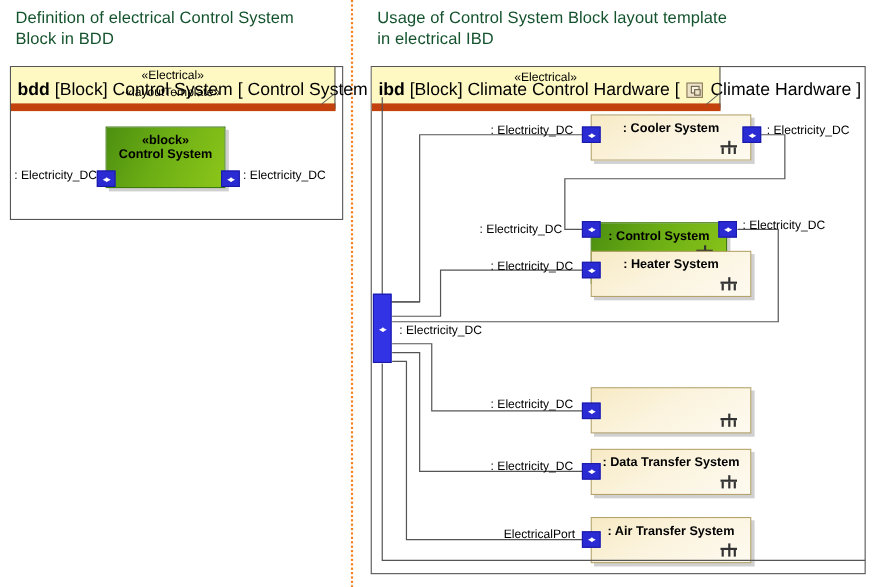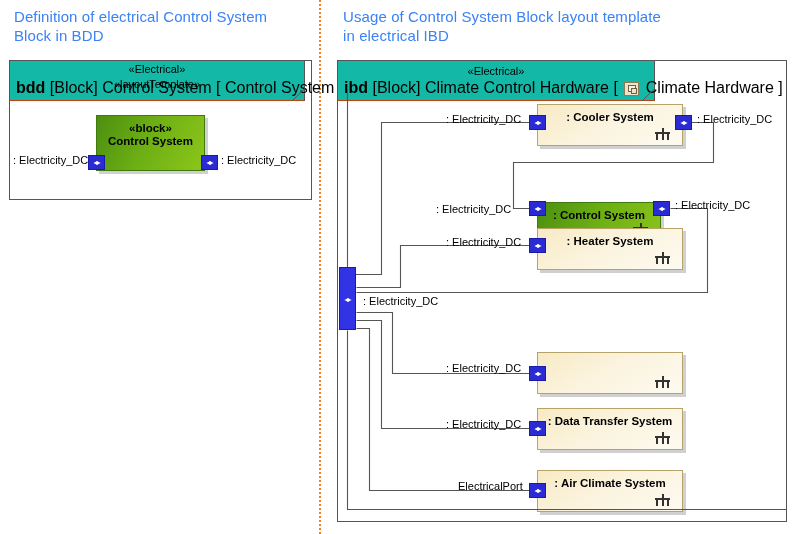--- a/index.html
+++ b/index.html
@@ -15,21 +15,21 @@
 
   
   .divider{
     position:absolute;left:319px;top:0;width:0;height:534px;
     border-left:2px dotted #f58220;
   }
 
   
   .panel-title{
     position:absolute;
-    color:#3b82f6;
+    color:#14532d;
     font-size:15px;
     line-height:19px;
     font-weight:400;
     letter-spacing:.1px;
     white-space:pre-line;
   }
   #bdd-title{left:14px;top:7px;width:290px;}
   #ibd-title{left:343px;top:7px;width:330px;}
 
   
@@ -39,23 +39,23 @@
     background:#fff;
     box-sizing:border-box;
   }
   #bdd-frame{left:9px;top:60px;width:303px;height:140px;}
   #ibd-frame{left:337px;top:60px;width:450px;height:462px;}
 
   
   .frame-head{
     position:absolute;left:0;top:0;
     border-right:1px solid #555;
-    border-bottom:1px solid #c2410c;
+    border-bottom:7px solid #c2410c;
     box-sizing:border-box;
-    background:#14b8a6;
+    background:#fef9c3;
   }
   .frame-head .diag{
     position:absolute;right:-1px;bottom:-1px;width:13px;height:100%;
     overflow:visible;
   }
   #bdd-head{left:0;top:0;width:295px;height:40px;}
   #ibd-head{left:0;top:0;width:317px;height:40px;}
 
   .stereo{
     text-align:center;font-size:11px;color:#000;line-height:13px;
@@ -294,21 +294,21 @@
         <i class="stem"></i>
         <i class="p1"></i>
         <i class="p2"></i>
         <i class="p3"></i>
     </span>
   </div>
   <div class="port" style="left:529px;top:421px;"></div>
   <div class="plabel" style="left:446px;top:418px;">: Electricity_DC</div>
 
   <div class="block tan" style="left:537px;top:470px;width:146px;height:42px;">
-    <span class="blk-name">: Air Climate System</span>
+    <span class="blk-name">: Air Transfer System</span>
     <span class="rake">
       <i class="bar"></i>
         <i class="stem"></i>
         <i class="p1"></i>
         <i class="p2"></i>
         <i class="p3"></i>
     </span>
   </div>
   <div class="port" style="left:529px;top:483px;"></div>
   <div class="plabel" style="left:458px;top:480px;">ElectricalPort</div>

